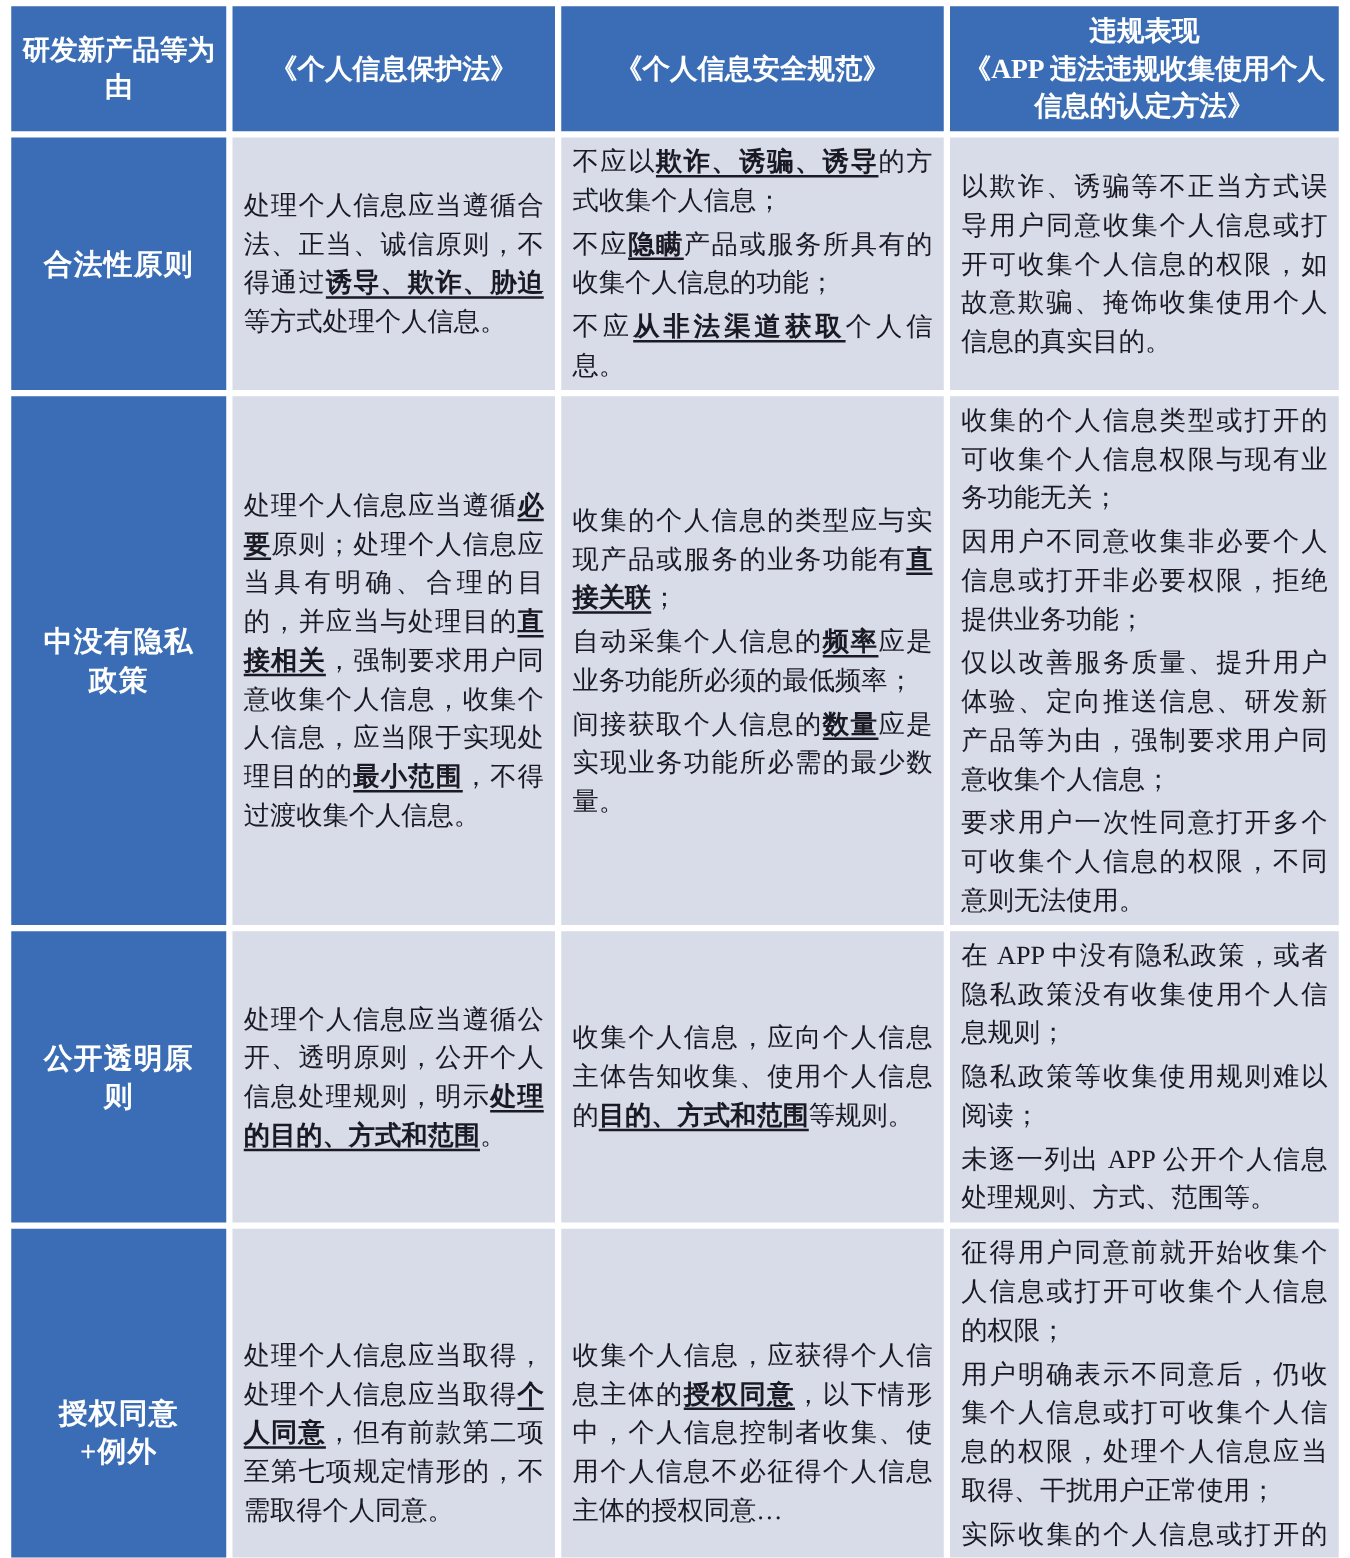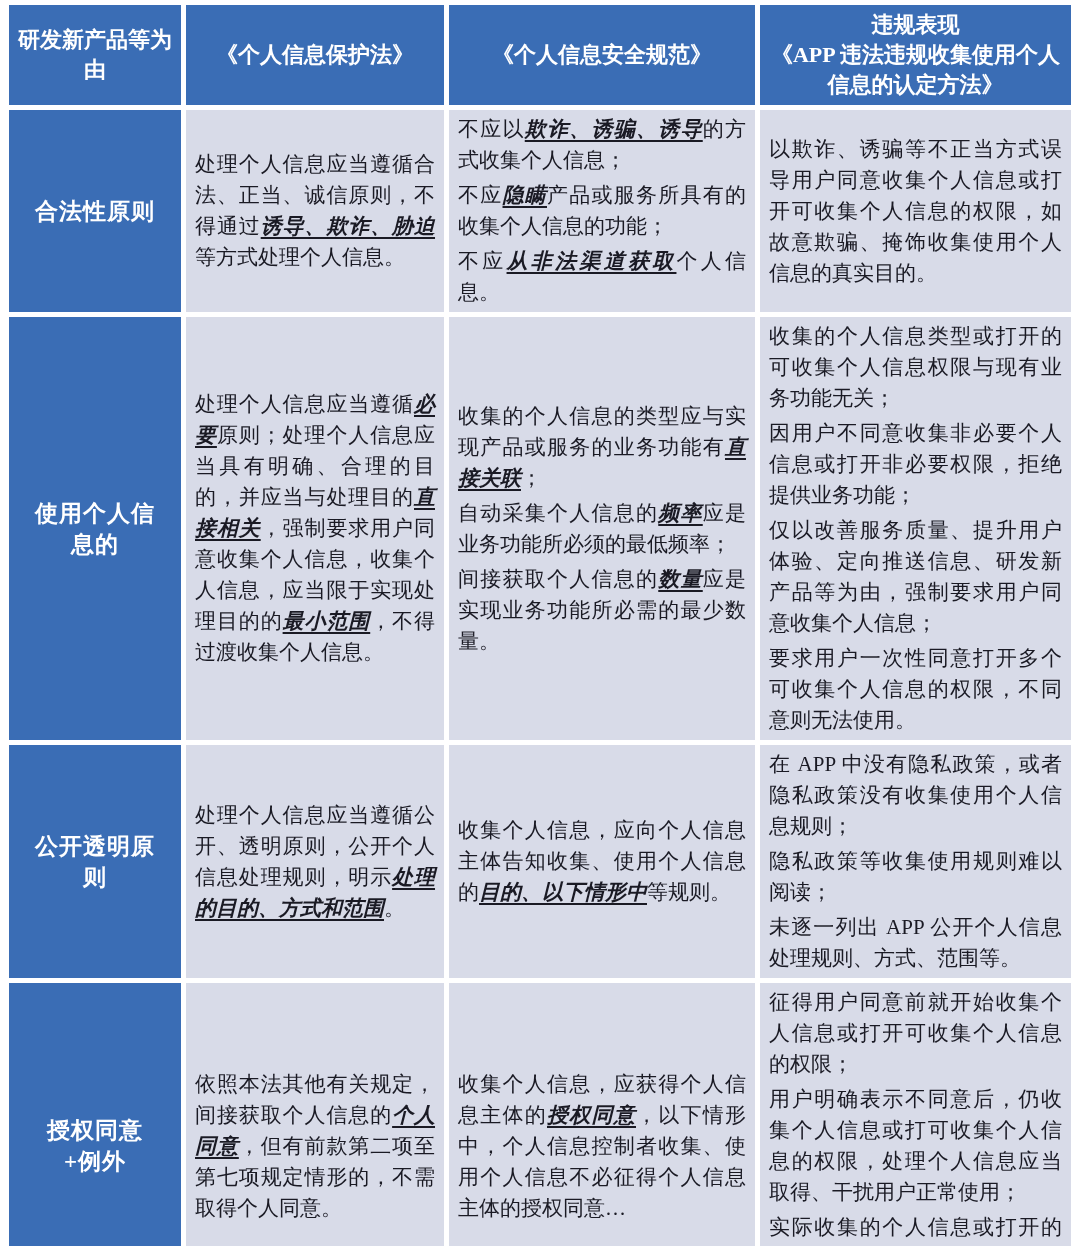--- a/index.html
+++ b/index.html
@@ -52,21 +52,20 @@
   tbody tr:nth-child(2){height:405px;}
   tbody tr:nth-child(3){height:218px;}
   tbody tr:nth-child(4){height:308px;}
   td p{margin:0 0 4px 0;}
   td p:last-child{margin-bottom:0;}
   span.em{
     font-weight:bold;
     text-decoration:underline;
     text-underline-offset:4px;
     text-decoration-thickness:2px;
-    font-style:italic;
   }
   thead th .hline{display:block;}
 </style>
 </head>
 <body>
 
 <table class="reg">
   <colgroup>
     <col class="c1">
       <col class="c2">
@@ -99,21 +98,21 @@
         <td>
           <p><span>不应以</span><span class="em">欺诈、诱骗、诱导</span><span>的方式收集个人信息；</span></p>
           <p><span>不应</span><span class="em">隐瞒</span><span>产品或服务所具有的收集个人信息的功能；</span></p>
           <p><span>不应</span><span class="em">从非法渠道获取</span><span>个人信息。</span></p>
         </td>
         <td>
           <p><span>以欺诈、诱骗等不正当方式误导用户同意收集个人信息或打开可收集个人信息的权限，如故意欺骗、掩饰收集使用个人信息的真实目的。</span></p>
         </td>
       </tr>
       <tr>
-        <th class="rowlabel">使用个人信息的</th>
+        <th class="rowlabel">中没有隐私政策</th>
         <td>
           <p><span>处理个人信息应当遵循</span><span class="em">必要</span><span>原则；处理个人信息应当具有明确、合理的目的，并应当与处理目的</span><span class="em">直接相关</span><span>，强制要求用户同意收集个人信息，收集个人信息，应当限于实现处理目的的</span><span class="em">最小范围</span><span>，不得过渡收集个人信息。</span></p>
         </td>
         <td>
           <p><span>收集的个人信息的类型应与实现产品或服务的业务功能有</span><span class="em">直接关联</span><span>；</span></p>
           <p><span>自动采集个人信息的</span><span class="em">频率</span><span>应是业务功能所必须的最低频率；</span></p>
           <p><span>间接获取个人信息的</span><span class="em">数量</span><span>应是实现业务功能所必需的最少数量。</span></p>
         </td>
         <td>
           <p><span>收集的个人信息类型或打开的可收集个人信息权限与现有业务功能无关；</span></p>
@@ -121,32 +120,32 @@
           <p><span>仅以改善服务质量、提升用户体验、定向推送信息、研发新产品等为由，强制要求用户同意收集个人信息；</span></p>
           <p><span>要求用户一次性同意打开多个可收集个人信息的权限，不同意则无法使用。</span></p>
         </td>
       </tr>
       <tr>
         <th class="rowlabel">公开透明原则</th>
         <td>
           <p><span>处理个人信息应当遵循公开、透明原则，公开个人信息处理规则，明示</span><span class="em">处理的目的、方式和范围</span><span>。</span></p>
         </td>
         <td>
-          <p><span>收集个人信息，应向个人信息主体告知收集、使用个人信息的</span><span class="em">目的、以下情形中</span><span>等规则。</span></p>
+          <p><span>收集个人信息，应向个人信息主体告知收集、使用个人信息的</span><span class="em">目的、方式和范围</span><span>等规则。</span></p>
         </td>
         <td>
           <p><span>在 APP 中没有隐私政策，或者隐私政策没有收集使用个人信息规则；</span></p>
           <p><span>隐私政策等收集使用规则难以阅读；</span></p>
           <p><span>未逐一列出 APP 公开个人信息处理规则、方式、范围等。</span></p>
         </td>
       </tr>
       <tr>
         <th class="rowlabel">授权同意+例外</th>
         <td>
-          <p><span>依照本法其他有关规定，间接获取个人信息的</span><span class="em">个人同意</span><span>，但有前款第二项至第七项规定情形的，不需取得个人同意。</span></p>
+          <p><span>处理个人信息应当取得，处理个人信息应当取得</span><span class="em">个人同意</span><span>，但有前款第二项至第七项规定情形的，不需取得个人同意。</span></p>
         </td>
         <td>
           <p><span>收集个人信息，应获得个人信息主体的</span><span class="em">授权同意</span><span>，以下情形中，个人信息控制者收集、使用个人信息不必征得个人信息主体的授权同意…</span></p>
         </td>
         <td>
           <p><span>征得用户同意前就开始收集个人信息或打开可收集个人信息的权限；</span></p>
           <p><span>用户明确表示不同意后，仍收集个人信息或打可收集个人信息的权限，处理个人信息应当取得、干扰用户正常使用；</span></p>
           <p><span>实际收集的个人信息或打开的可收集个人信息权限超出用户授权范围。</span></p>
         </td>
       </tr>

